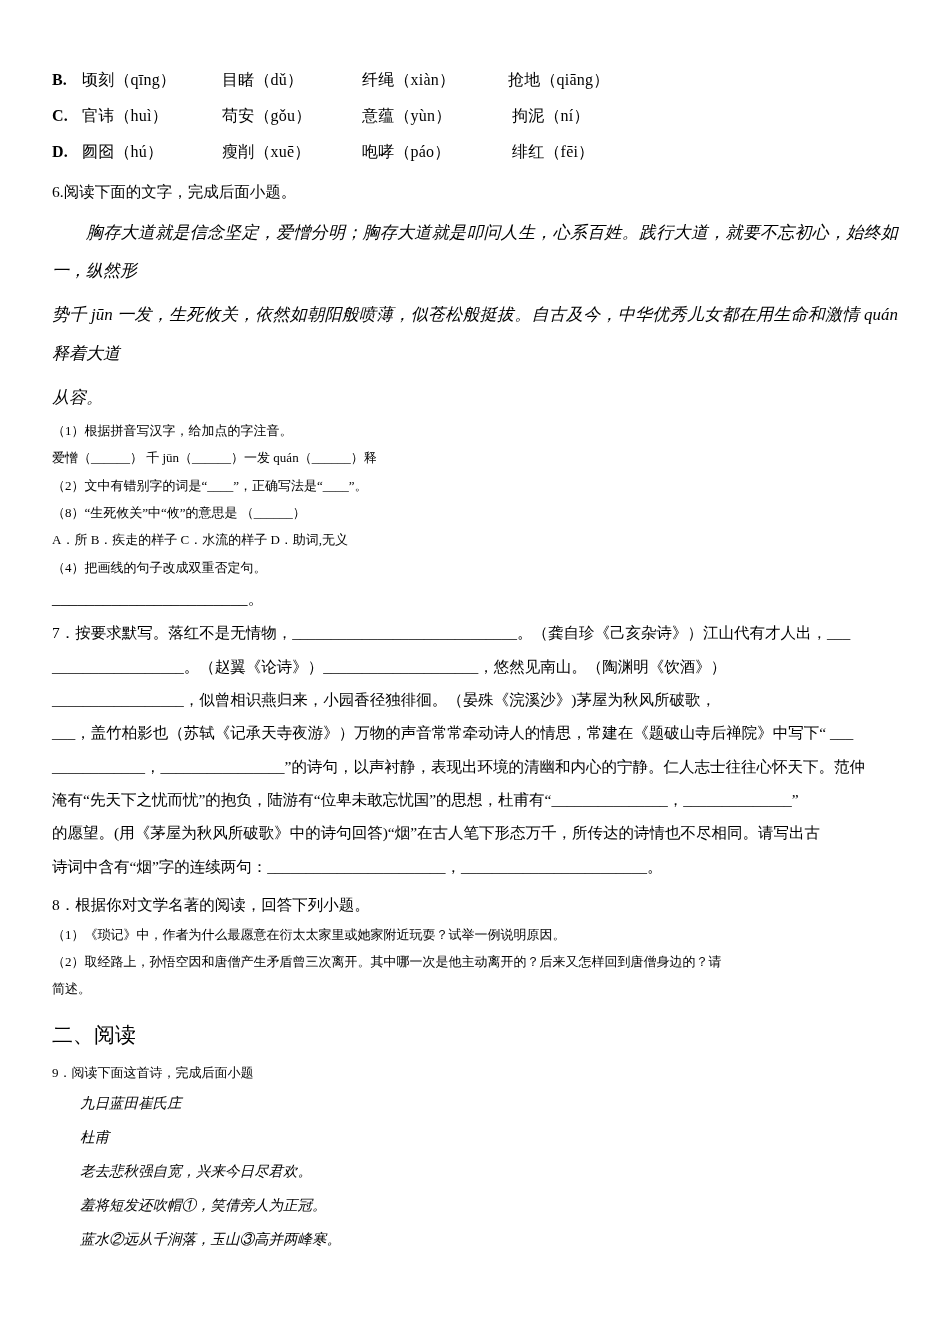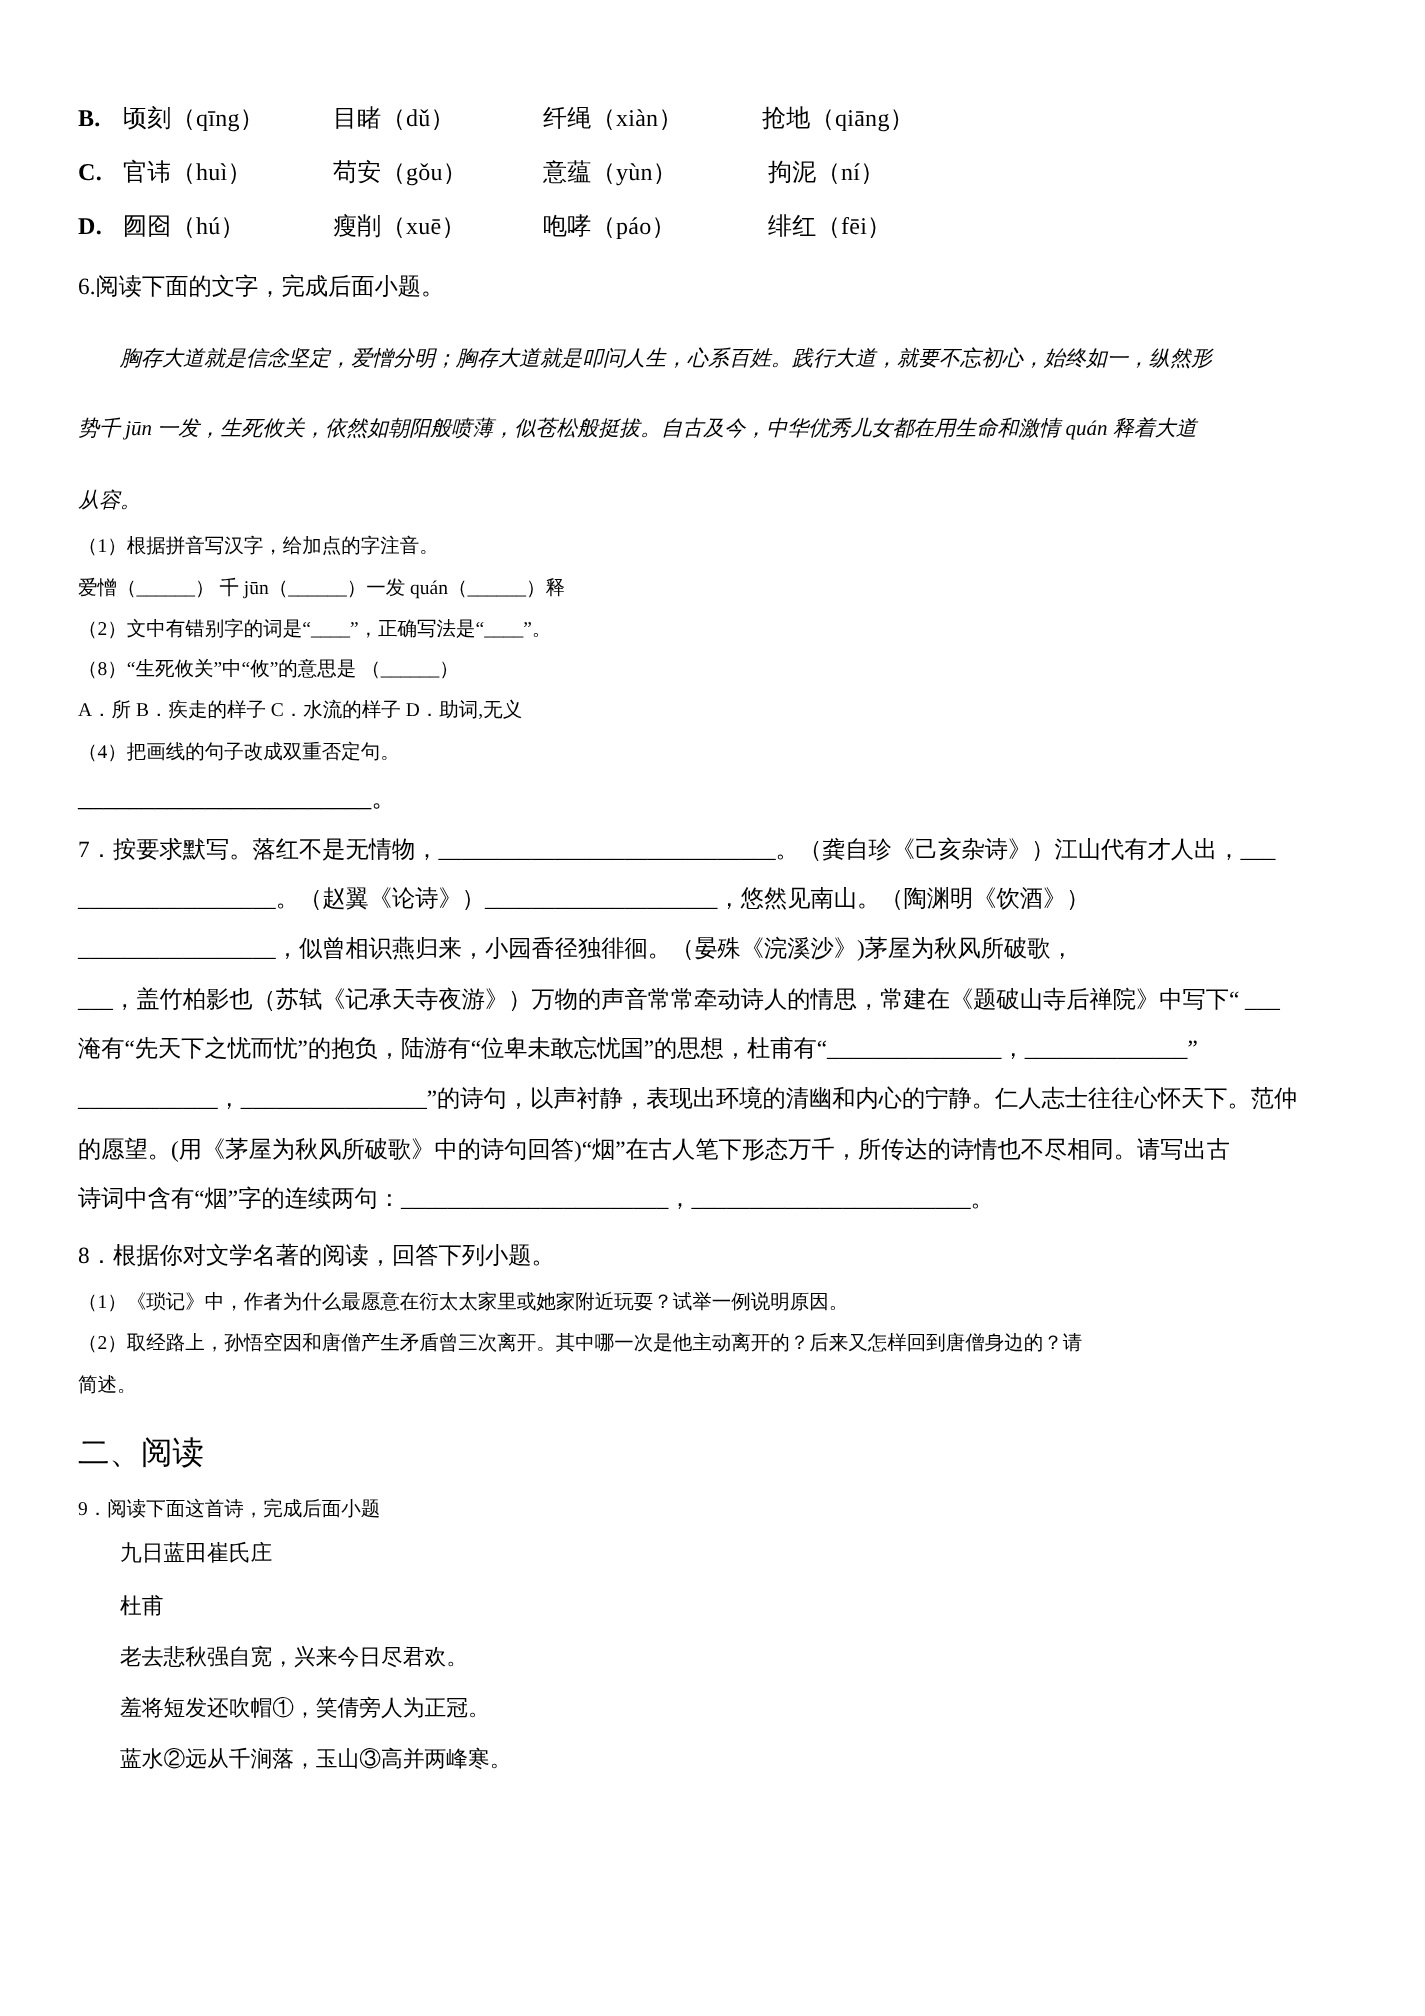--- a/index.html
+++ b/index.html
@@ -40,27 +40,27 @@
   .opt-c2 { width: 140px; }
   .opt-c3 { width: 146px; }
   .opt-c4 { width: 150px; }
 
   .q-head {
     font-size: 15.5px;
     line-height: 2.05;
     margin-top: 6px;
   }
   .passage {
-    font-size: 14px;
+    font-size: 17px;
     line-height: 2.25;
     font-style: italic;
     font-family: "Liberation Serif", "DejaVu Serif", serif;
     text-align: justify;
     text-justify: inter-ideograph;
-    margin-top: 16px;
+    margin-top: 6px;
   }
   .indent2 { text-indent: 2em; }
   .sub {
     font-size: 13px;
     line-height: 2.1;
   }
   .blankline {
     font-size: 17px;
     line-height: 2.1;
   }
@@ -73,20 +73,21 @@
   .section-title {
     font-size: 21px;
     line-height: 2.3;
     margin-top: 8px;
   }
   .poem {
     font-size: 14.5px;
     line-height: 2.35;
     padding-left: 28px;
     font-family: "Liberation Serif", "DejaVu Serif", serif;
+    font-style: italic;
   }
 </style>
 </head>
 <body>
 
 <div class="page">
 
   <div>
     <div class="opt-row">
       <span class="opt-label">B.</span>
@@ -131,24 +132,24 @@
     </div>
     <div class="para-justify">
       <span>_________________</span><span>。（赵翼《论诗》）</span><span>____________________</span><span>，悠然见南山。（陶渊明《饮酒》）</span>
     </div>
     <div class="para-justify">
       <span>_________________</span><span>，似曾相识燕归来，小园香径独徘徊。（晏殊《浣溪沙》)茅屋为秋风所破歌，</span>
     </div>
     <div class="para-justify">
       <span>___</span><span>，盖竹柏影也（苏轼《记承天寺夜游》）万物的声音常常牵动诗人的情思，常建在《题破山寺后禅院》中写下“ ___</span>
     </div>
-    <div class="para-justify">淹有“先天下之忧而忧”的抱负，陆游有“位卑未敢忘忧国”的思想，杜甫有“_______________，______________”</div>
     <div class="para-justify">
       <span>____________</span><span>，________________</span><span>”的诗句，以声衬静，表现出环境的清幽和内心的宁静。仁人志士往往心怀天下。范仲</span>
     </div>
+    <div class="para-justify">淹有“先天下之忧而忧”的抱负，陆游有“位卑未敢忘忧国”的思想，杜甫有“_______________，______________”</div>
     <div class="para-justify">的愿望。(用《茅屋为秋风所破歌》中的诗句回答)“烟”在古人笔下形态万千，所传达的诗情也不尽相同。请写出古</div>
     <div class="para-justify">诗词中含有“烟”字的连续两句：_______________________，________________________。</div>
   </div>
 
   <div>
     <div class="q-head">8．根据你对文学名著的阅读，回答下列小题。</div>
     <div class="sub">（1）《琐记》中，作者为什么最愿意在衍太太家里或她家附近玩耍？试举一例说明原因。</div>
     <div class="sub">（2）取经路上，孙悟空因和唐僧产生矛盾曾三次离开。其中哪一次是他主动离开的？后来又怎样回到唐僧身边的？请</div>
     <div class="sub">简述。</div>
   </div>

